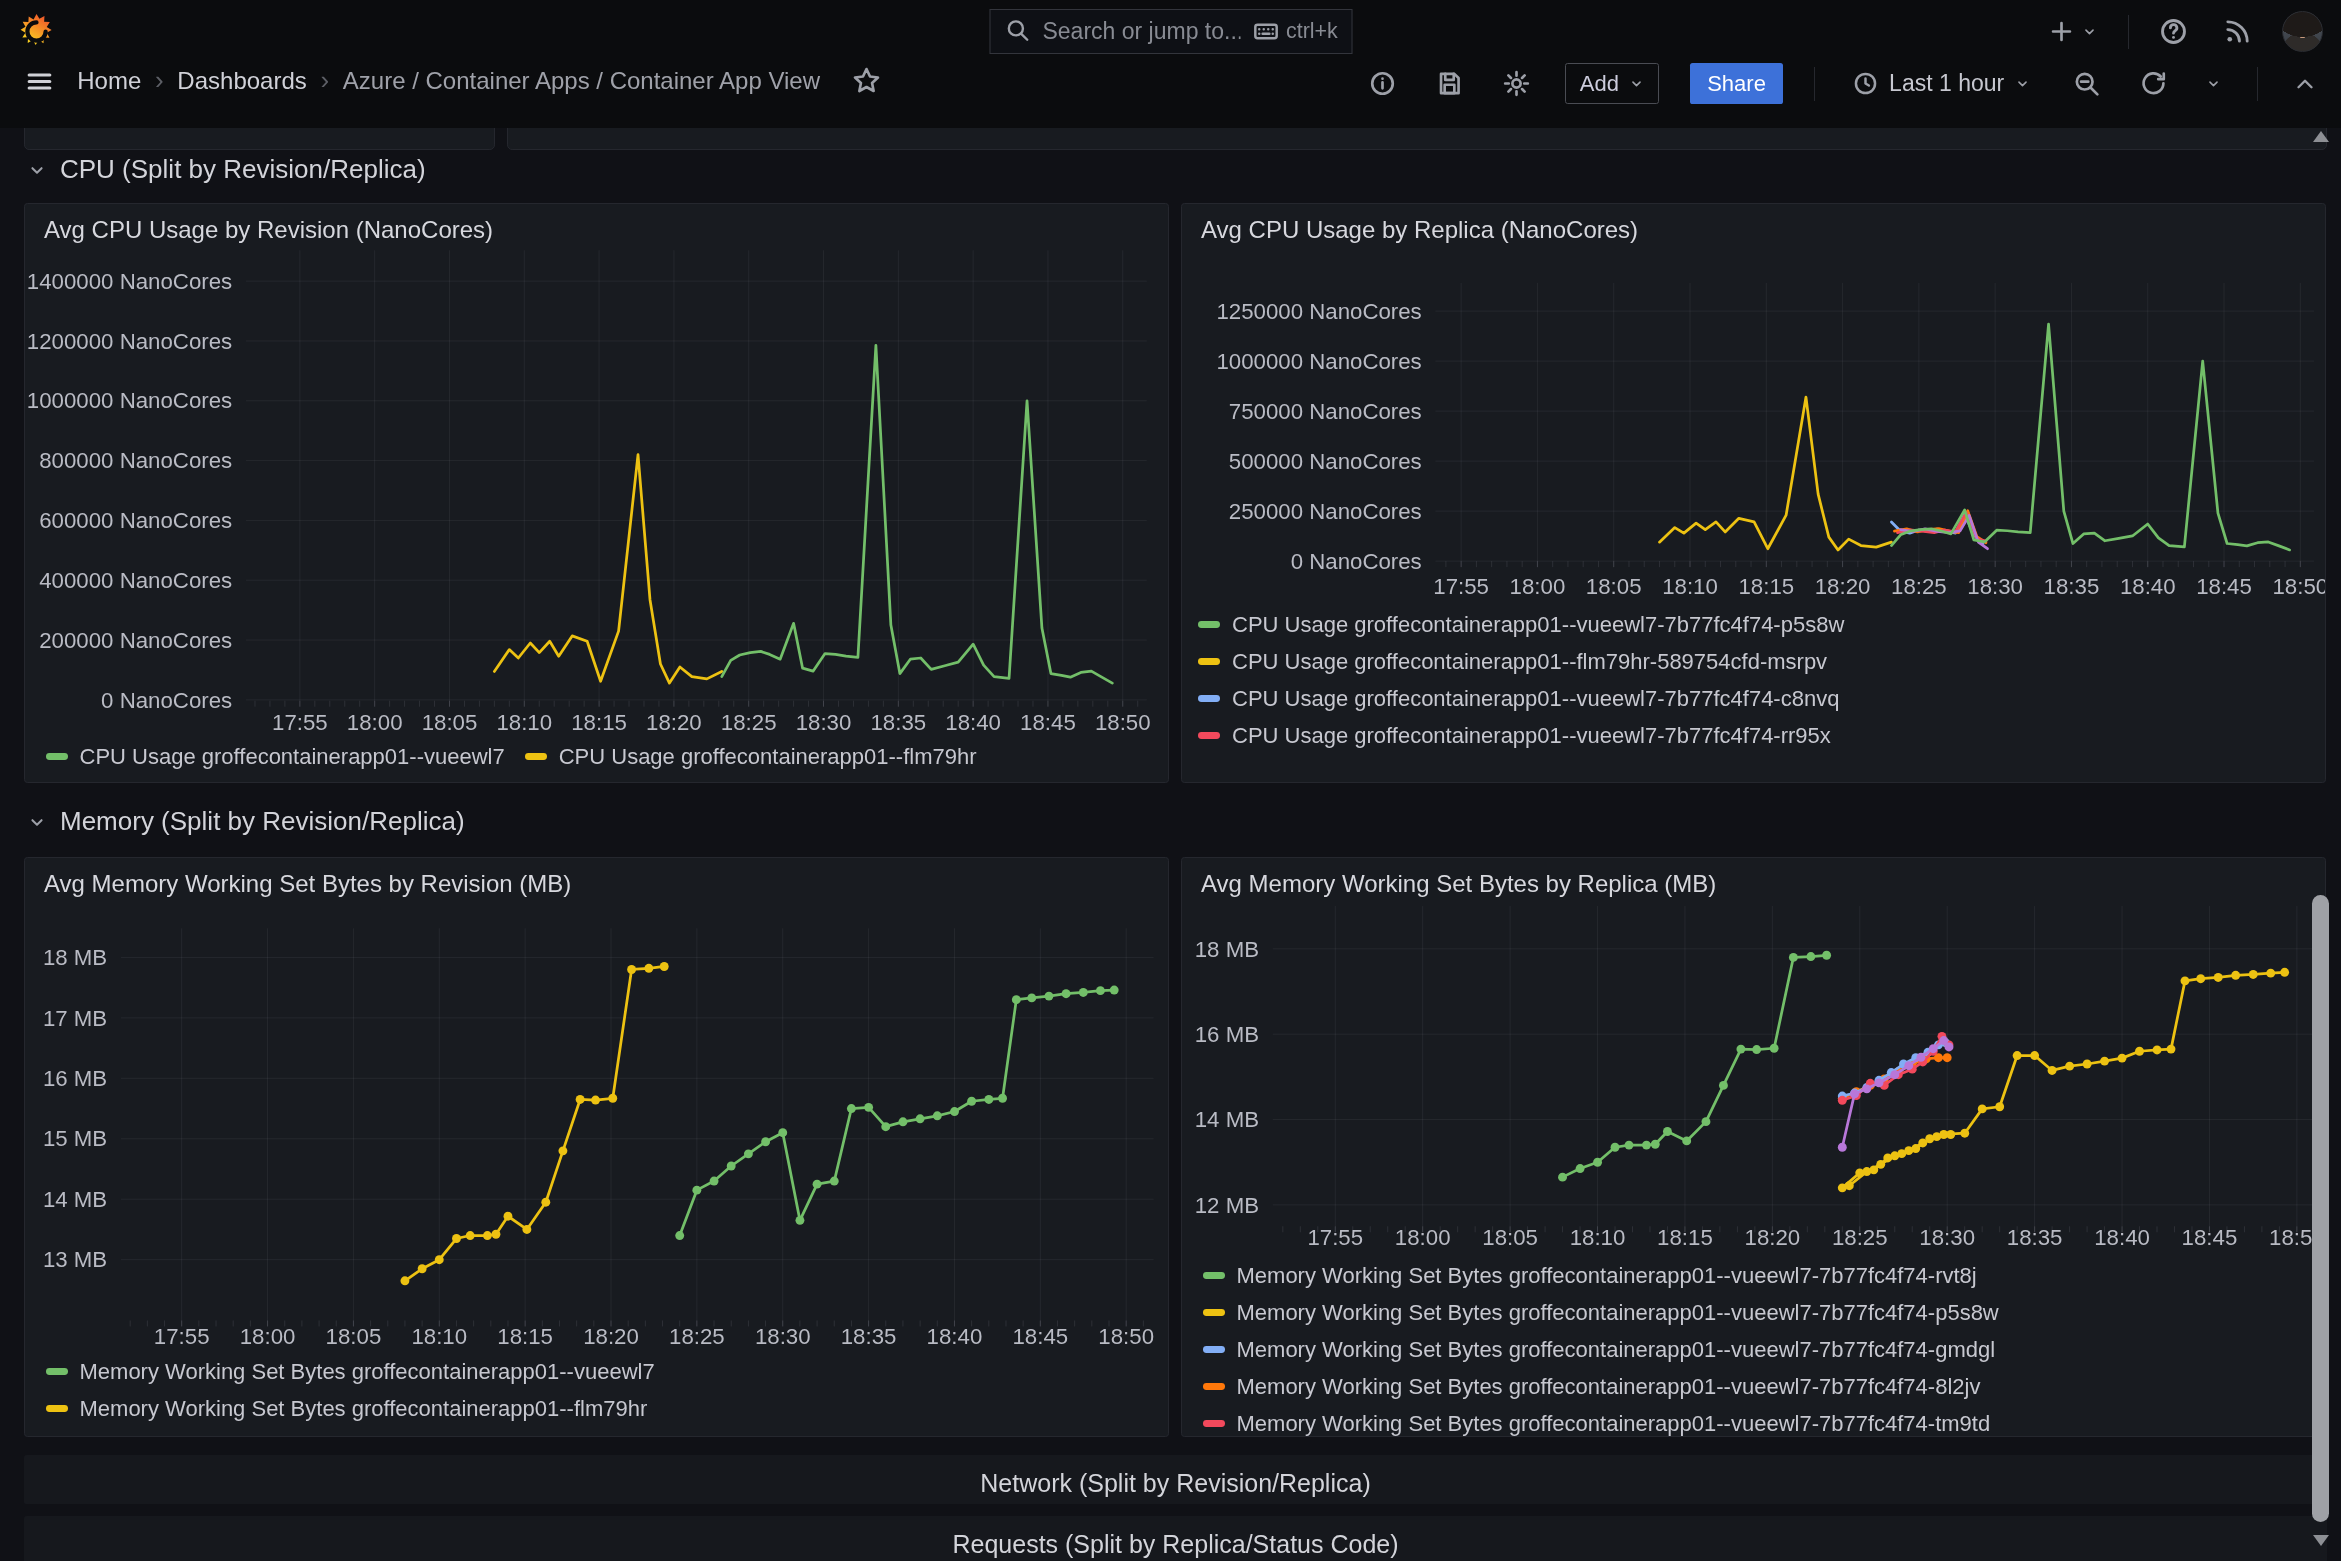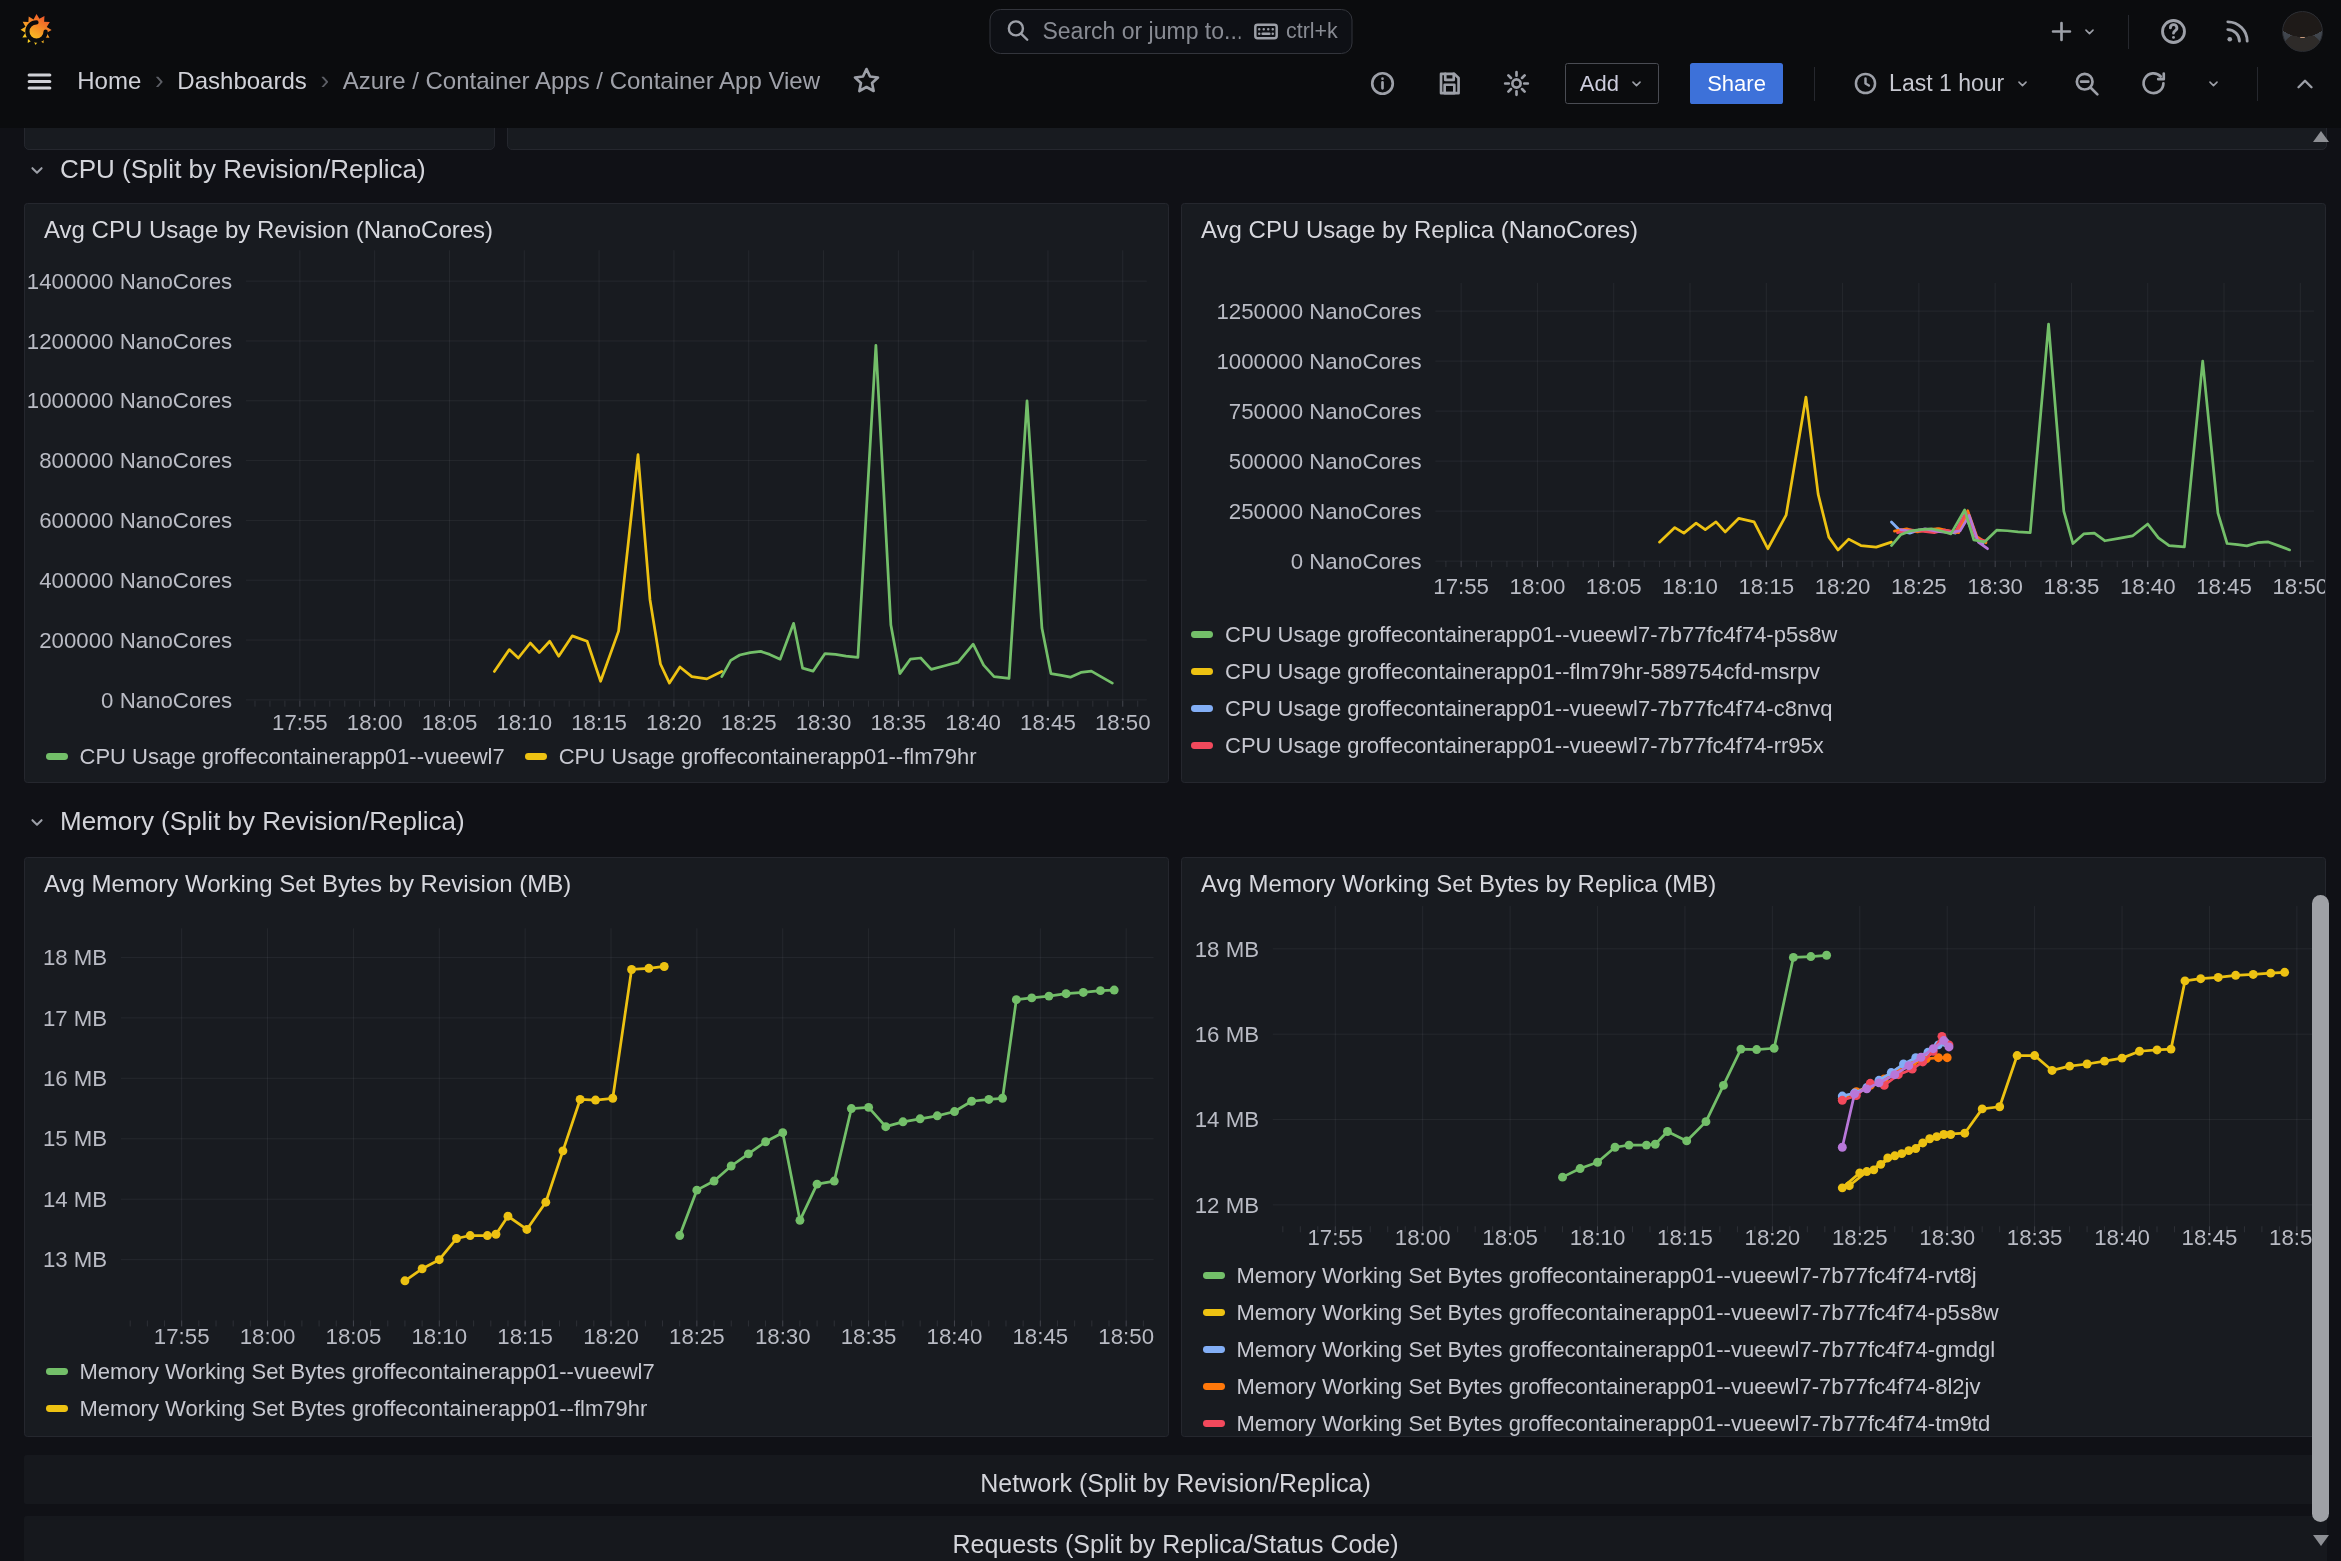--- a/index.html
+++ b/index.html
@@ -3,21 +3,21 @@
 <meta charset="utf-8">
 <style>
   html,body{margin:0;padding:0;background:#0b0c0e;}
   .app{position:relative;width:2342px;height:1561px;overflow:hidden;
        font-family:"Liberation Sans","DejaVu Sans",sans-serif;color:#ccccdc;}
   
   .nav{position:absolute;left:0;top:0;width:100%;height:63px;background:#0b0c0e;
        border-bottom:0.9px solid #1c1e22;}
   .logo{position:absolute;left:17px;top:12px;width:39px;height:39px;}
   .searchbox{position:absolute;left:50%;transform:translateX(-50%);top:8.6px;width:363px;height:45px;
-       background:#0e1015;border:0.9px solid #33353c;border-radius:11px;display:flex;align-items:center;
+       background:#0e1015;border:0.9px solid #33353c;border-radius:0;display:flex;align-items:center;
        padding:0 13.7px;box-sizing:border-box;gap:10.3px;}
   .searchbox input{flex:1;background:transparent;border:none;outline:none;color:#ccccdc;
        font-size:23px;font-family:inherit;min-width:0;}
   .searchbox input::placeholder{color:#888b93;}
   .shortcut{display:flex;align-items:center;gap:6.8px;color:#888b93;font-size:21.4px;white-space:nowrap;}
   .navright{position:absolute;right:19px;top:0;height:63px;display:flex;align-items:center;gap:26px;}
   .icnbtn{background:none;border:none;padding:3.4px;cursor:pointer;display:flex;align-items:center;gap:5.1px;color:#9da0a8;}
   .vdiv{width:0.9px;height:34px;background:#26282e;}
   .avatar{width:39px;height:39px;border-radius:50%;
      background:
@@ -444,21 +444,21 @@
           <line x1="1270.3636363636365" x2="1270.3636363636365" y1="417" y2="424" class="mt"></line>
           <line x1="1288.181818181818" x2="1288.181818181818" y1="417" y2="424" class="mt"></line>
           <line x1="1306" x2="1306" y1="417" y2="424" class="mt maj"></line>
           <polyline points="828.5,371.2 839.2,382.0 849.9,384.3 860.5,380.6 871.2,382.4 881.9,379.6 892.6,382.0 903.3,384.3 914.0,361.9 924.7,386.6 935.4,397.1" fill="none" stroke="#82aef5" stroke-width="3.2" stroke-linejoin="round" stroke-linecap="round"></polyline>
           <polyline points="832.0,382.0 846.3,379.2 858.8,382.9 871.2,380.1 883.7,378.9 896.2,382.0 906.9,383.8 917.6,358.1 928.3,388.5 938.9,395.5" fill="none" stroke="#ff780a" stroke-width="3.2" stroke-linejoin="round" stroke-linecap="round"></polyline>
           <polyline points="835.6,383.8 849.9,380.6 864.1,382.0 878.4,383.6 890.8,380.6 903.3,382.7 915.8,360.0 928.3,390.8 938.9,393.6" fill="none" stroke="#f2495c" stroke-width="3.2" stroke-linejoin="round" stroke-linecap="round"></polyline>
           <polyline points="839.2,380.1 853.4,382.4 867.7,379.4 881.9,382.2 896.2,383.6 908.7,381.7 919.3,363.7 930.0,394.8 940.7,402.5" fill="none" stroke="#b877d9" stroke-width="3.2" stroke-linejoin="round" stroke-linecap="round"></polyline>
           <polyline points="557.6,394.8 575.5,377.8 586.1,384.3 600.4,372.6 611.1,380.1 623.6,371.2 634.3,382.9 650.3,367.0 668.1,371.2 684.1,402.5 705.5,363.3 728.7,225.4 742.9,338.7 755.4,389.0 766.1,403.9 778.6,391.3 792.8,398.8 810.7,400.6 828.5,394.8" fill="none" stroke="#edc212" stroke-width="3.2" stroke-linejoin="round" stroke-linecap="round"></polyline>
           <polyline points="828.5,398.8 839.2,386.2 849.9,382.0 862.3,380.1 874.8,379.2 885.5,381.5 898.0,385.2 914.0,357.2 924.7,392.2 937.2,394.6 951.4,380.8 963.9,381.5 976.4,382.9 990.6,383.8 1012.0,140.2 1029.8,358.6 1040.5,396.4 1053.0,385.2 1065.5,384.3 1077.9,393.2 1094.0,390.4 1110.0,387.6 1127.8,373.6 1140.3,389.9 1152.8,398.8 1170.6,400.2 1192.0,183.4 1209.8,360.9 1220.5,396.4 1232.9,397.8 1243.6,399.2 1256.1,395.5 1268.6,394.6 1281.1,399.2 1293.5,403.9" fill="none" stroke="#73bf69" stroke-width="3.2" stroke-linejoin="round" stroke-linecap="round"></polyline>
         </svg>
-        <div class="legend list" style="left: 9px; top: 402px; margin-top: 10px;">
+        <div class="legend list" style="left: 16px; top: 402px;">
           <div class="li">
             <span class="sw" style="background: rgb(115, 191, 105);"></span>
             <span>CPU Usage groffecontainerapp01--vueewl7-7b77fc4f74-p5s8w</span>
           </div>
           <div class="li">
             <span class="sw" style="background: rgb(237, 194, 18);"></span>
             <span>CPU Usage groffecontainerapp01--flm79hr-589754cfd-msrpv</span>
           </div>
           <div class="li">
             <span class="sw" style="background: rgb(130, 174, 245);"></span>

